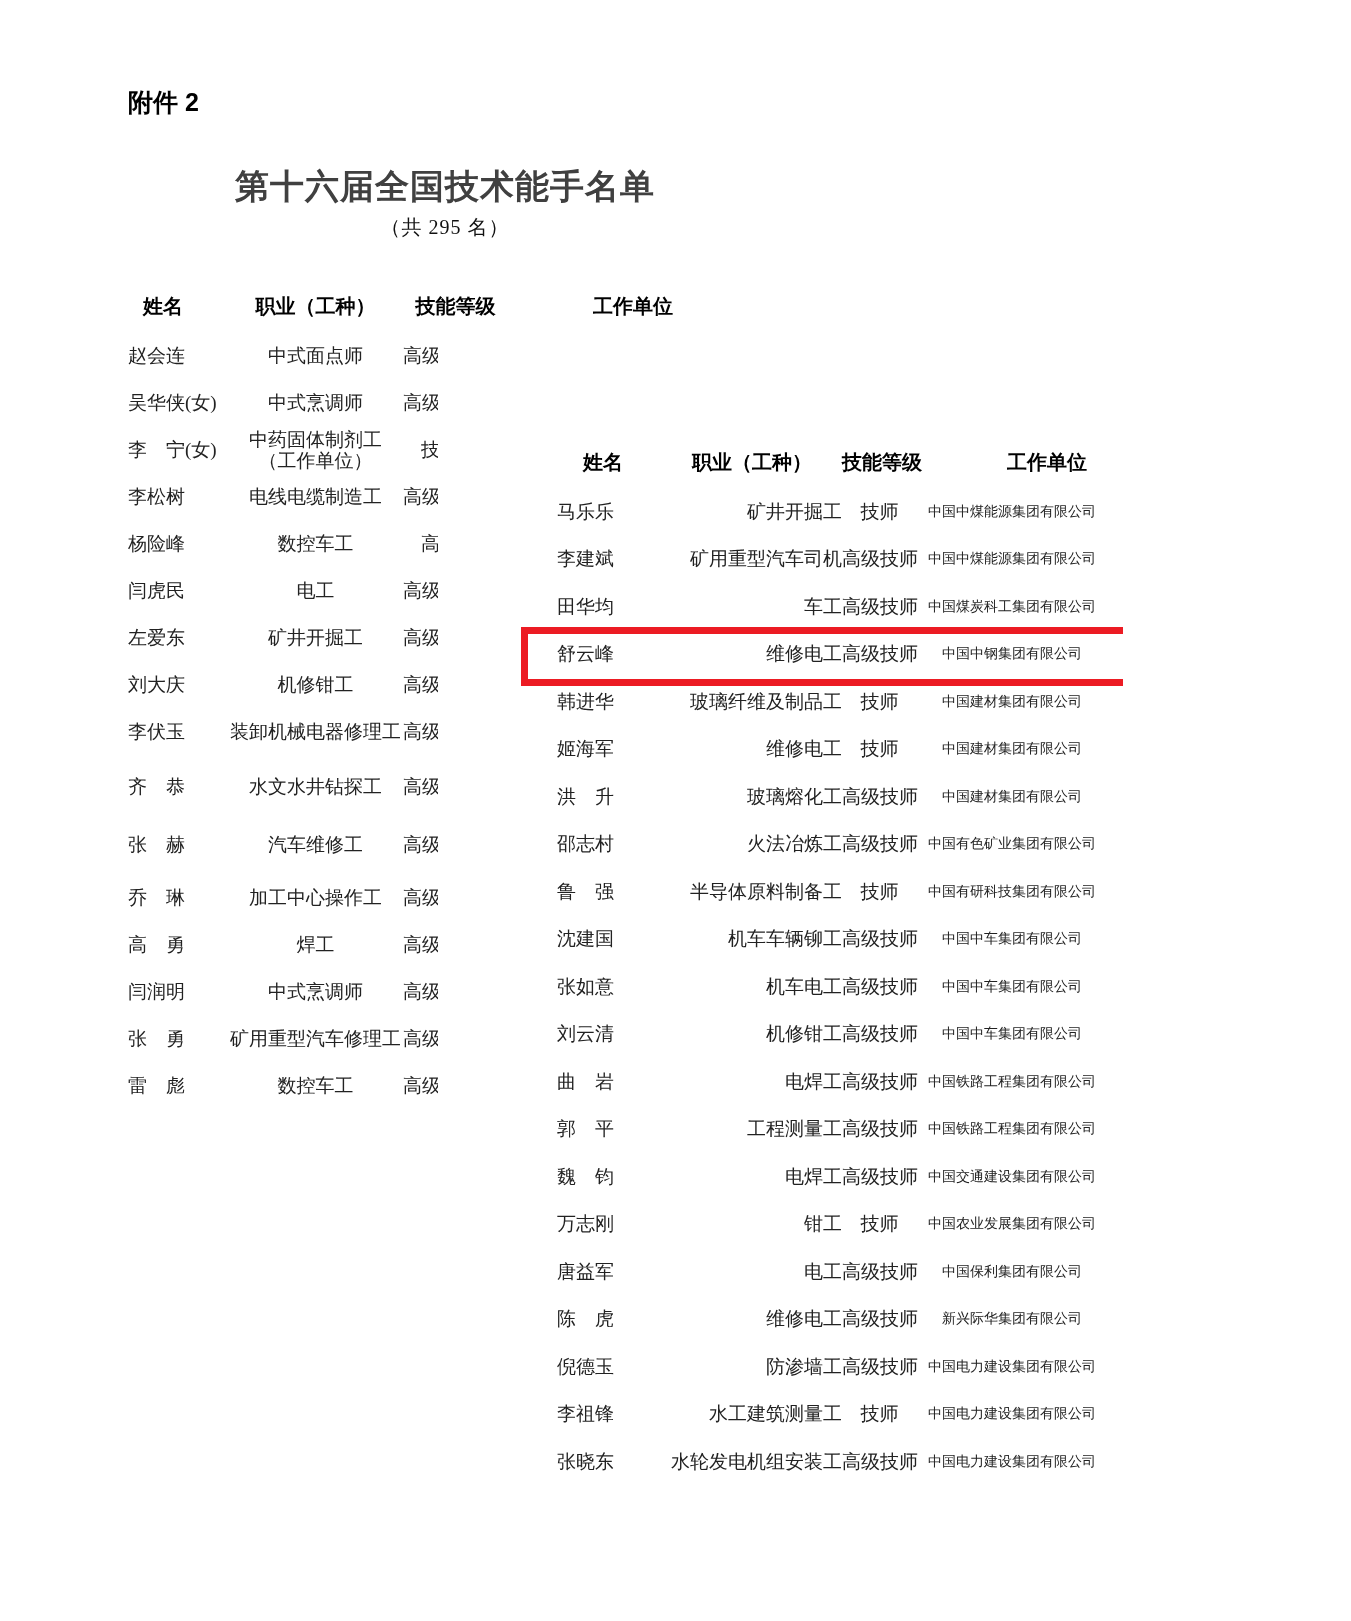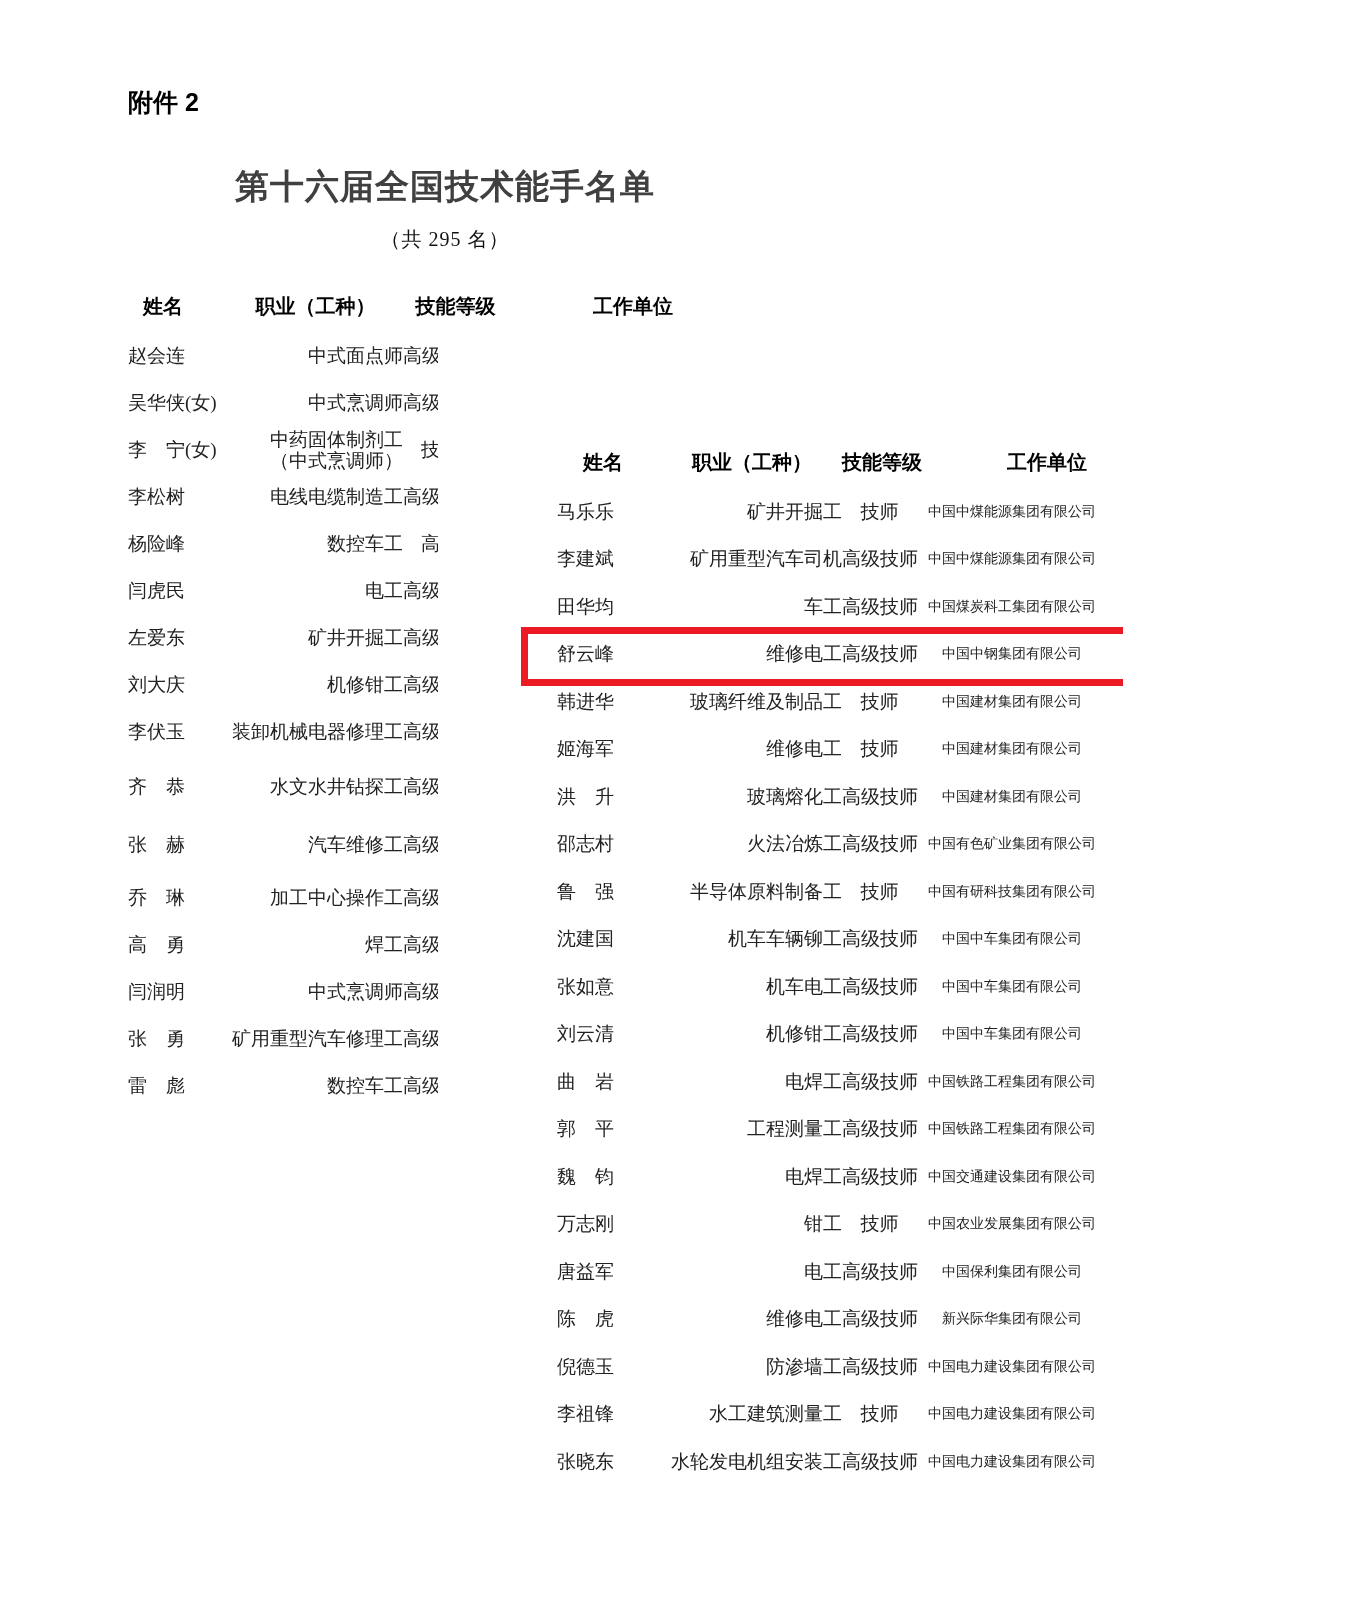--- a/index.html
+++ b/index.html
@@ -7,34 +7,34 @@
     position:relative; width:1123px; height:1621px; background:#ffffff;
     overflow:hidden; font-family:"Liberation Serif", serif; color:#222222;
   }
   .attachment {
     position:absolute; left:128px; top:86px;
     font-family:"Liberation Sans", sans-serif; font-weight:600;
     font-size:25px; color:#000;
   }
   .title-wrap { position:absolute; left:0; top:164px; width:890px; text-align:center; }
   .doc-title { font-size:34px; font-weight:700; color:#404040; letter-spacing:1px; }
-  .doc-subtitle { margin-top:16px; font-size:20px; color:#111; letter-spacing:1px; }
+  .doc-subtitle { margin-top:4px; font-size:20px; color:#111; letter-spacing:1px; }
 
   
   .left-table { position:absolute; left:118px; top:284px; width:660px; z-index:1; }
   .l-head, .lrow { display:grid; grid-template-columns:110px 175px 105px 250px; align-items:center; }
   .l-head {
     height:44px; margin-bottom:4px;
     font-family:"Liberation Sans", sans-serif; font-weight:700; font-size:20px; color:#000;
   }
   .l-head .h { text-align:center; white-space:nowrap; }
   .l-head .h-name { text-align:left; padding-left:25px; }
   .lrow { height:47px; font-size:19px; }
   .lrow .c-name { text-align:left; padding-left:10px; white-space:nowrap; }
-  .lrow .c-occ  { text-align:right; line-height:21px; white-space:nowrap; }
+  .lrow .c-occ  { text-align:center; line-height:21px; white-space:nowrap; }
   .lrow .c-lvl  { text-align:left; white-space:nowrap; }
   #left-rows .lrow:nth-child(3)  .c-lvl,
   #left-rows .lrow:nth-child(5)  .c-lvl { padding-left:18px; }
   #left-rows .lrow:nth-child(10) { margin-top:8px; }
   #left-rows .lrow:nth-child(11) { margin-top:11px; }
   #left-rows .lrow:nth-child(12) { margin-top:6px; }
 
   
   .right-panel {
     position:absolute; left:438px; top:330px; width:913px; height:1291px;
@@ -98,21 +98,21 @@
       <div></div>
     </div>
     <div class="c-lvl">高级</div>
     <div class="c-work"></div>
   </div>
 
   <div class="lrow">
     <div class="c-name">李　宁(女)</div>
     <div class="c-occ">
       <div>中药固体制剂工</div>
-      <div>（中式烹调师）</div>
+      <div>（工作单位）</div>
     </div>
     <div class="c-lvl">技</div>
     <div class="c-work"></div>
   </div>
 
   <div class="lrow">
     <div class="c-name">李松树</div>
     <div class="c-occ">
       <div>电线电缆制造工</div>
       <div></div>

